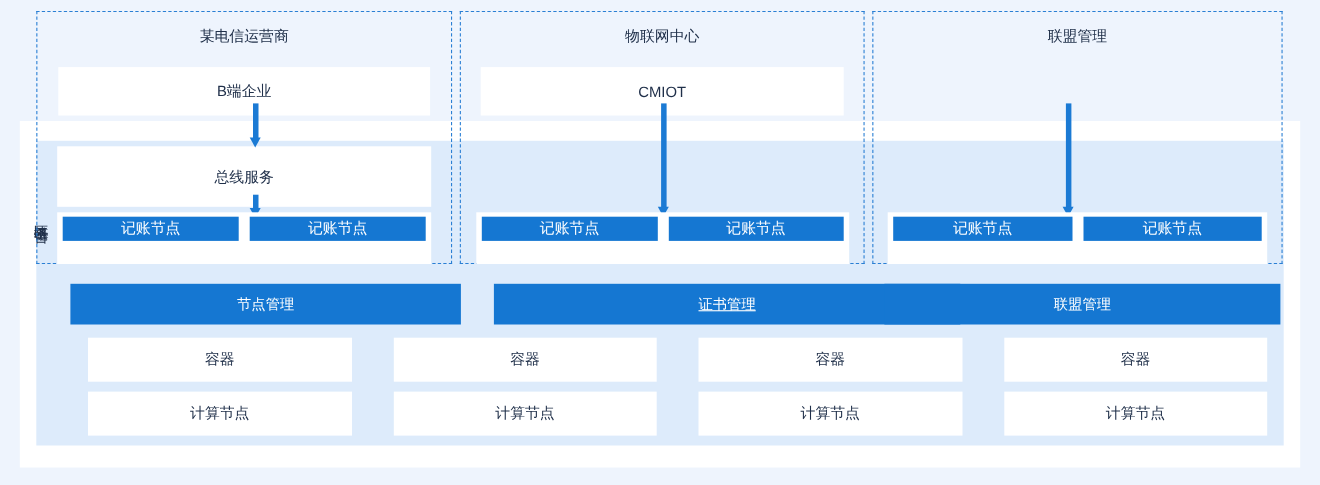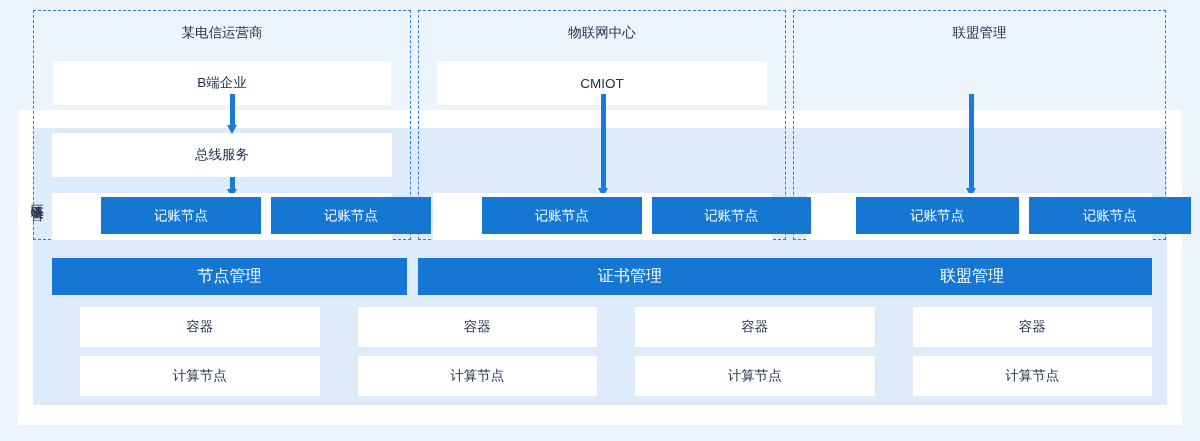--- a/index.html
+++ b/index.html
@@ -49,37 +49,37 @@
   .org-entity{
     position:absolute;top:50px;left:18px;right:18px;height:44px;
     background:#ffffff;
     display:flex;align-items:center;justify-content:center;
     font-size:13.5px;color:#20304a;
   }
   .org-col.c0 .org-entity{left:19px;right:19px;}
 
   
   .bus-box{
-    position:absolute;left:52px;top:133px;width:340px;height:44px;
+    position:absolute;left:52px;top:133px;width:340px;height:55px;
     background:#ffffff;
     display:flex;align-items:center;justify-content:center;
     font-size:13.5px;color:#20304a;
   }
 
   
   .ledger-strip{
     position:absolute;top:193px;height:47px;background:#ffffff;
   }
   .ledger-strip.s0{left:52px;width:340px;}
   .ledger-strip.s1{left:433px;width:339px;}
   .ledger-strip.s2{left:807px;width:345px;}
 
   .ledger-row{
-    position:absolute;top:197px;height:37px;
-    display:flex;gap:10px;margin-left:44px;
+    position:absolute;top:197px;height:22px;
+    display:flex;gap:10px;
   }
   .ledger-row.r0{left:57px;width:330px;}
   .ledger-row.r1{left:438px;width:329px;}
   .ledger-row.r2{left:812px;width:335px;}
   .ledger-node{
     flex:1;background:#1577d2;color:#ffffff;
     display:flex;align-items:center;justify-content:center;
     font-size:13.5px;
   }
 
@@ -97,24 +97,24 @@
   }
   .arrow.a-top-left{left:227px;top:94px;height:40px;}
   .arrow.a-bus-node{left:227px;top:177px;height:21px;}
   .arrow.a-mid{left:598px;top:94px;height:103px;}
   .arrow.a-right{left:966px;top:94px;height:103px;}
 
   
   .mgmt-row{position:absolute;top:258px;height:37px;}
   .mgmt-bar{
     position:absolute;top:0;height:37px;background:#1577d2;color:#fff;
-    display:flex;align-items:center;justify-content:center;font-size:16px;
+    display:flex;align-items:center;justify-content:center;font-size:13px;margin-left:12px;
   }
   .mgmt-bar.m0{left:52px;width:355px;}
-  .mgmt-bar.m1{left:418px;width:424px;}
+  .mgmt-bar.m1{left:437px;width:424px;text-decoration:underline;}
   .mgmt-bar.m2{left:792px;width:360px;}
 
   
   .grid-row{position:absolute;left:52px;width:1100px;height:40px;display:flex;gap:10px;}
   .grid-row.containers{top:307px;}
   .grid-row.compute{top:356px;font-family:Liberation Serif, serif;}
   .grid-cell{
     flex:1;background:#ffffff;
     display:flex;align-items:center;justify-content:center;
     font-size:13.5px;color:#20304a;margin-left:28px;

